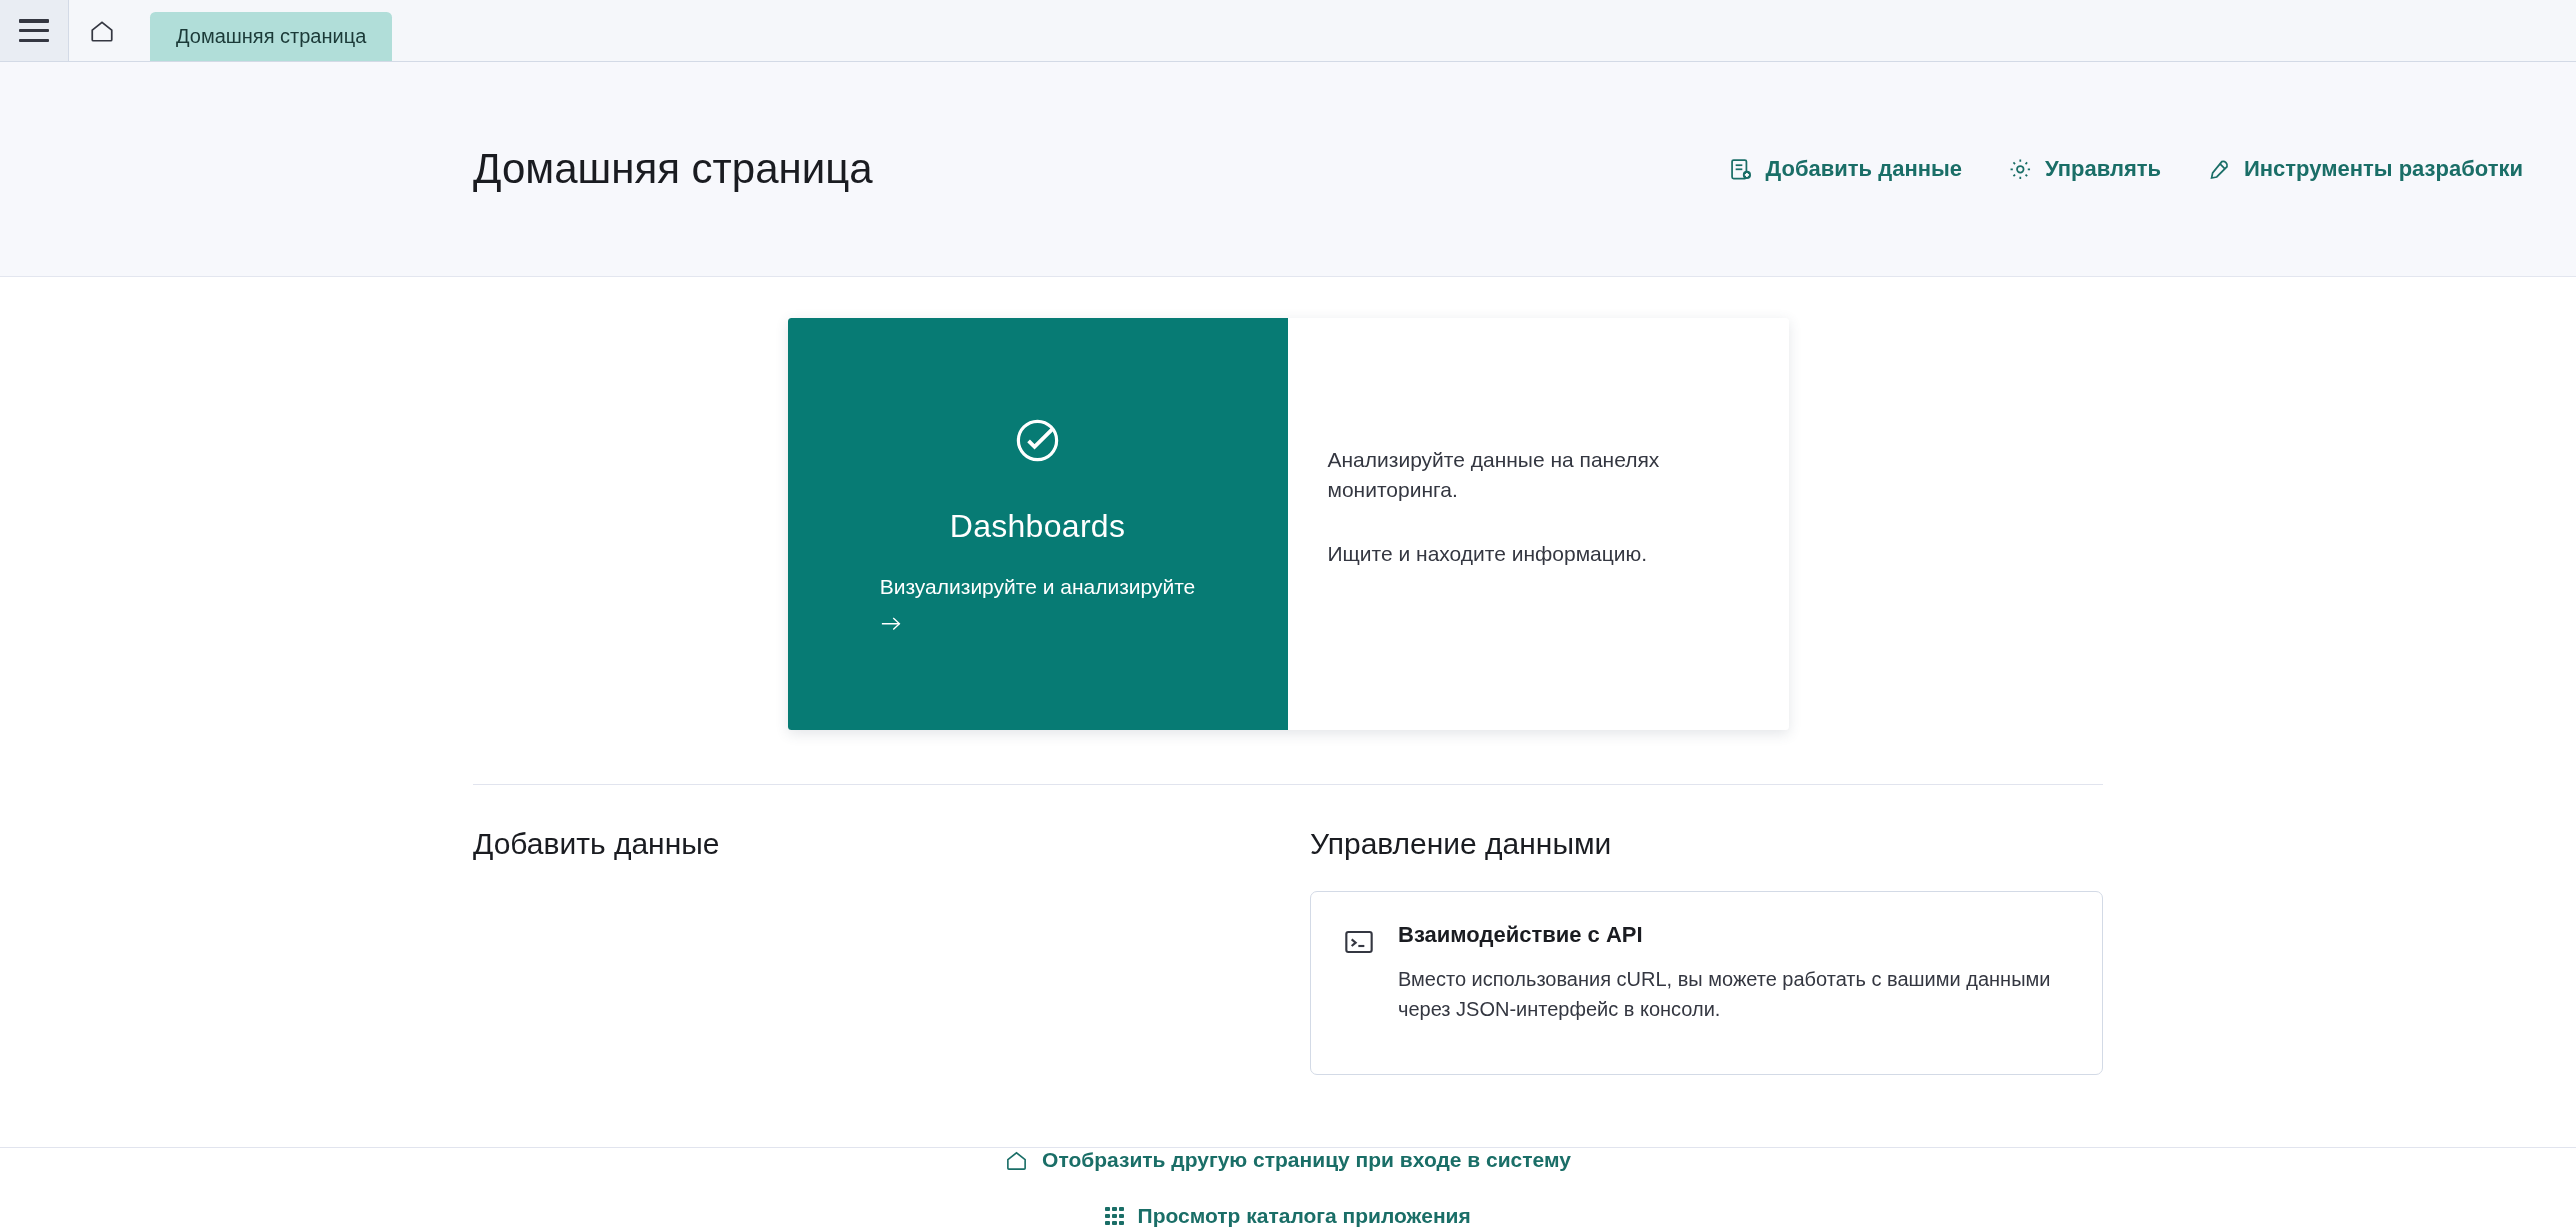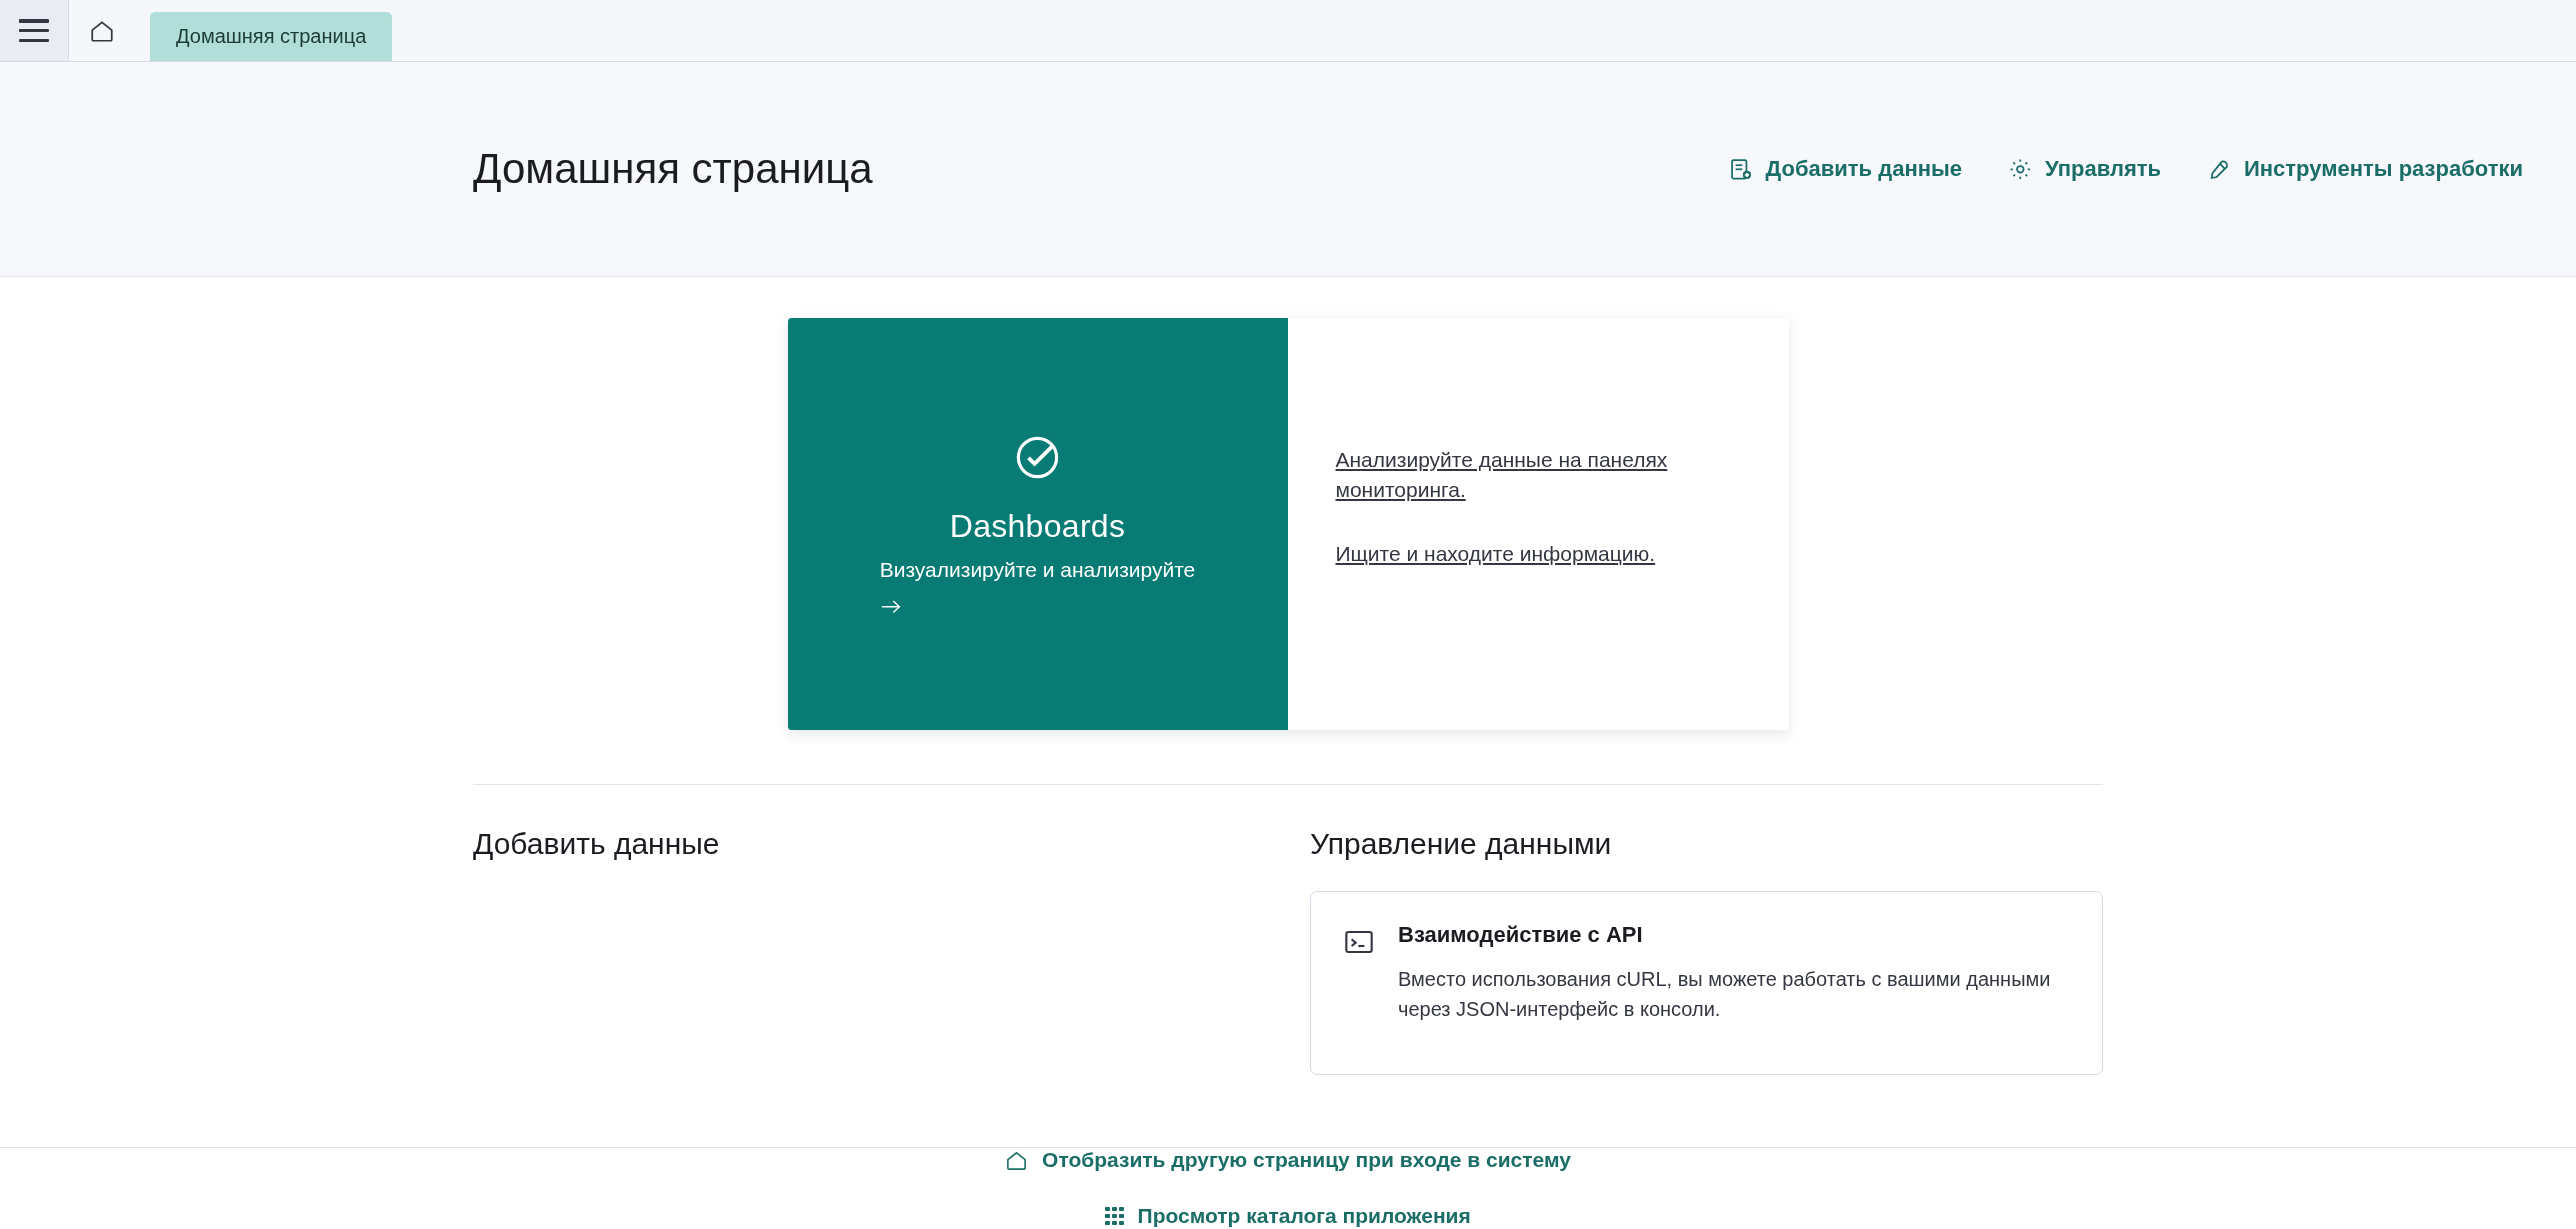--- a/index.html
+++ b/index.html
@@ -126,21 +126,21 @@
     background: #fff;
   }
   .hero-left {
     width: 500px;
     background: #077b74;
     color: #ffffff;
     display: flex;
     flex-direction: column;
     align-items: center;
     justify-content: center;
-    gap: 13px;
+    gap: 30px;
     cursor: pointer;
   }
   .hero-left h2 {
     margin: 12.3px 0 0;
     font-size: 32px;
     font-weight: 400;
     letter-spacing: 0.3px;
   }
   .hero-link {
     display: flex;
@@ -151,21 +151,21 @@
     flex-direction: column;
   }
   .hero-right {
     flex: 1;
     padding: 127px 53px 0 40px;
     box-sizing: border-box;
     font-size: 21px;
     line-height: 1.45;
     color: #343741;
   }
-  .hero-right p { margin: 0 8px 33px; text-decoration: underline; }
+  .hero-right p { margin: 0 0 33px; }
 
   
   .divider {
     margin: 54px 473px 0;
     border-top: 0.9px solid #e1e4ee;
   }
 
   
   .columns {
     display: flex;

